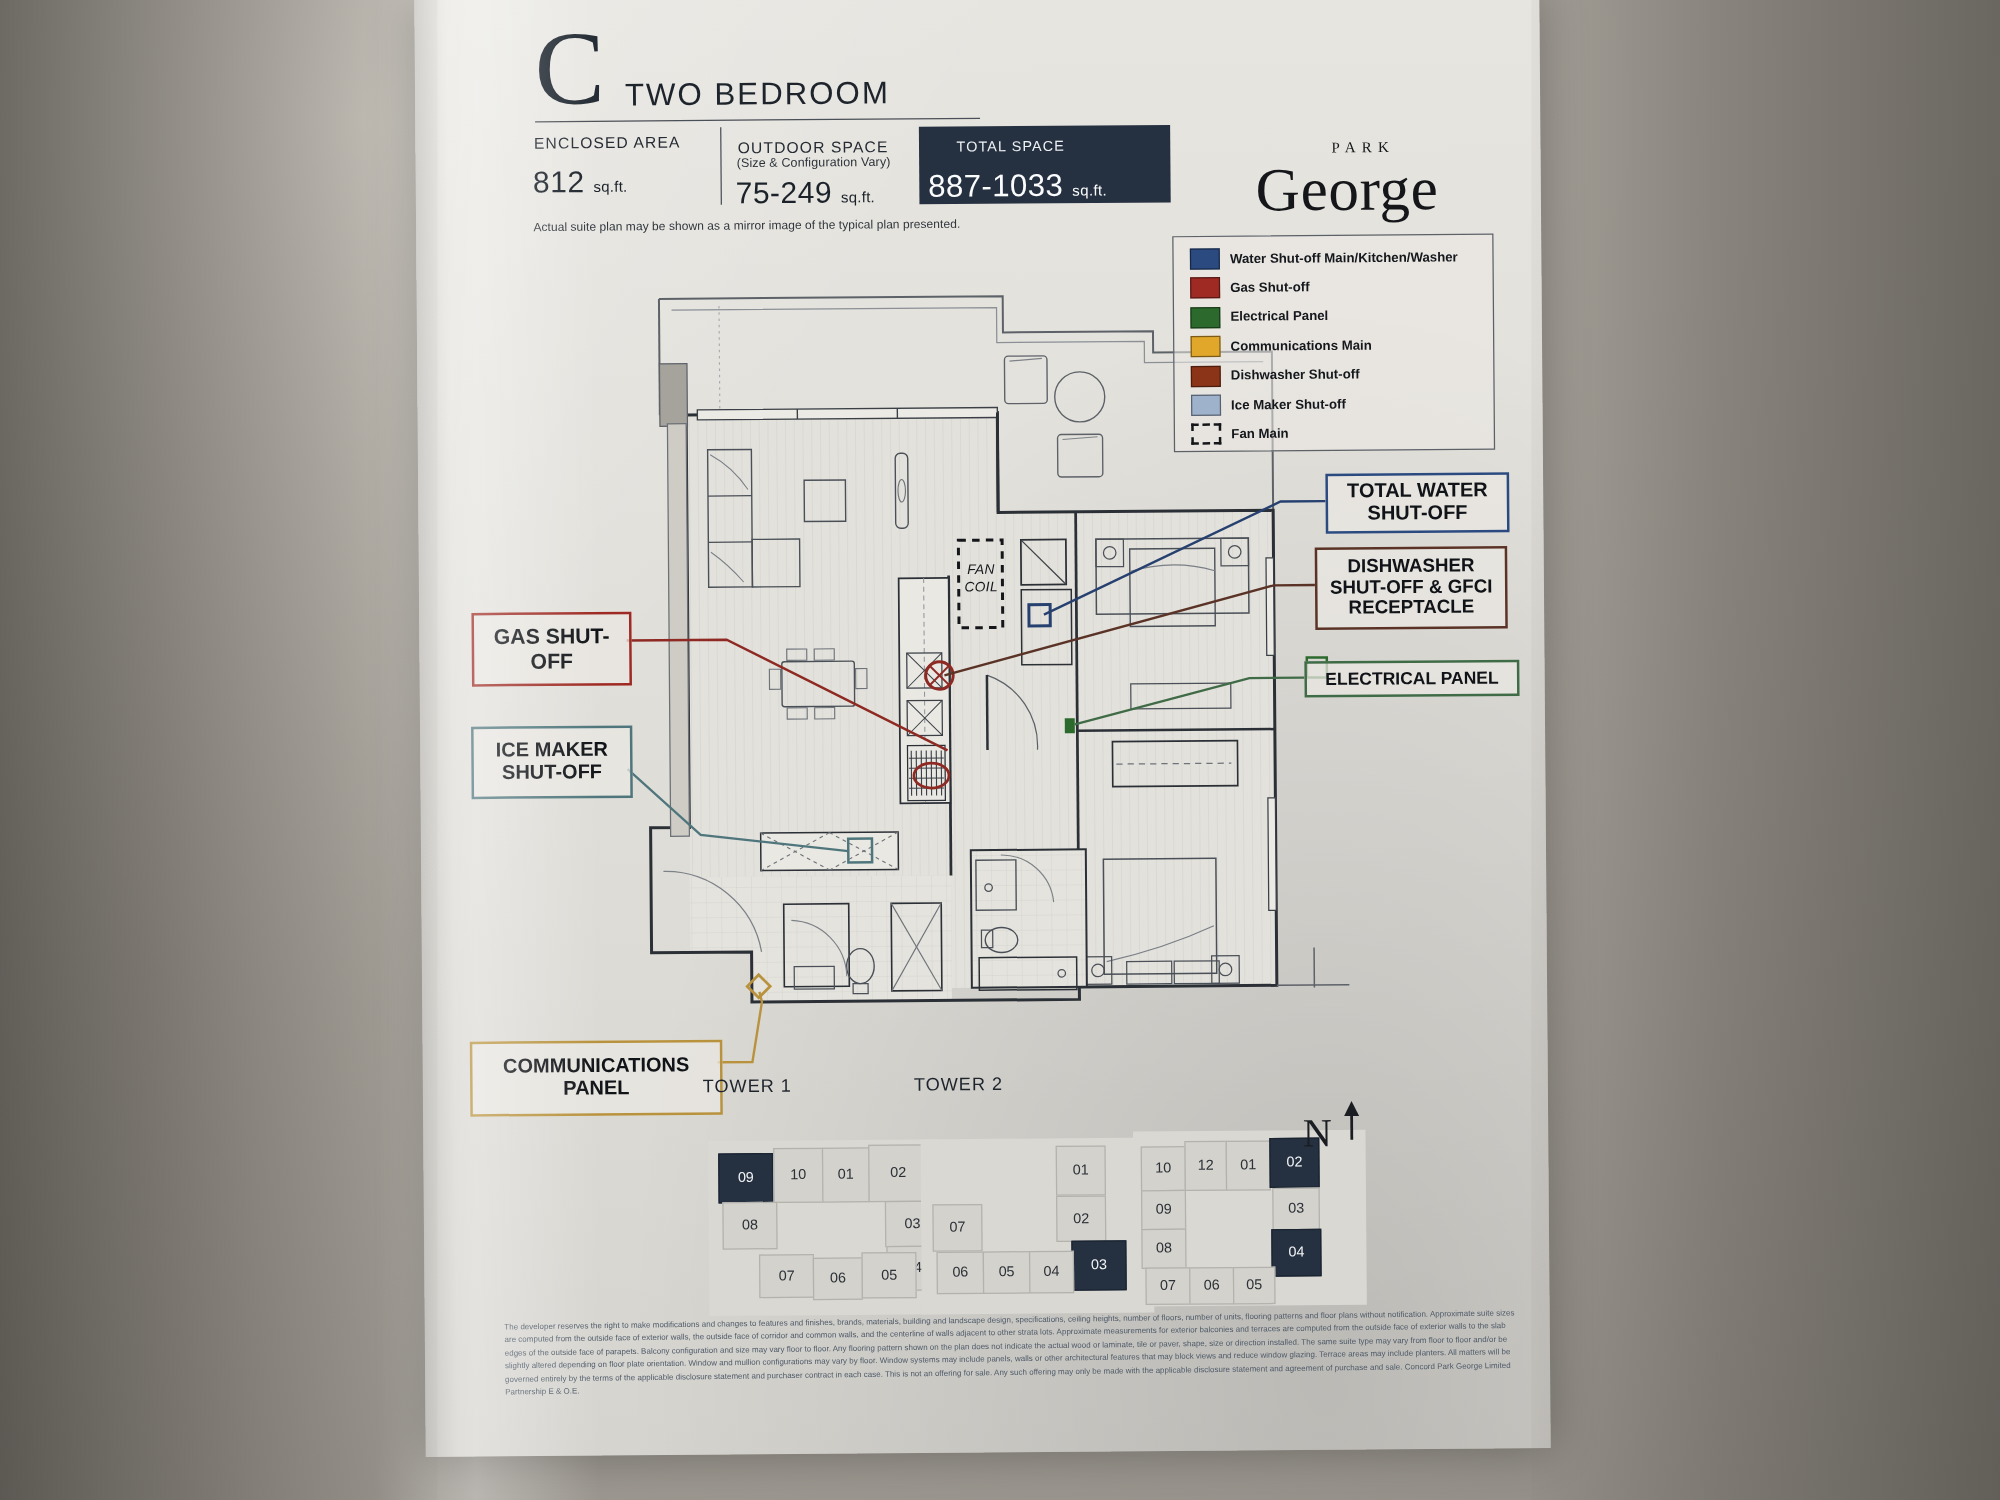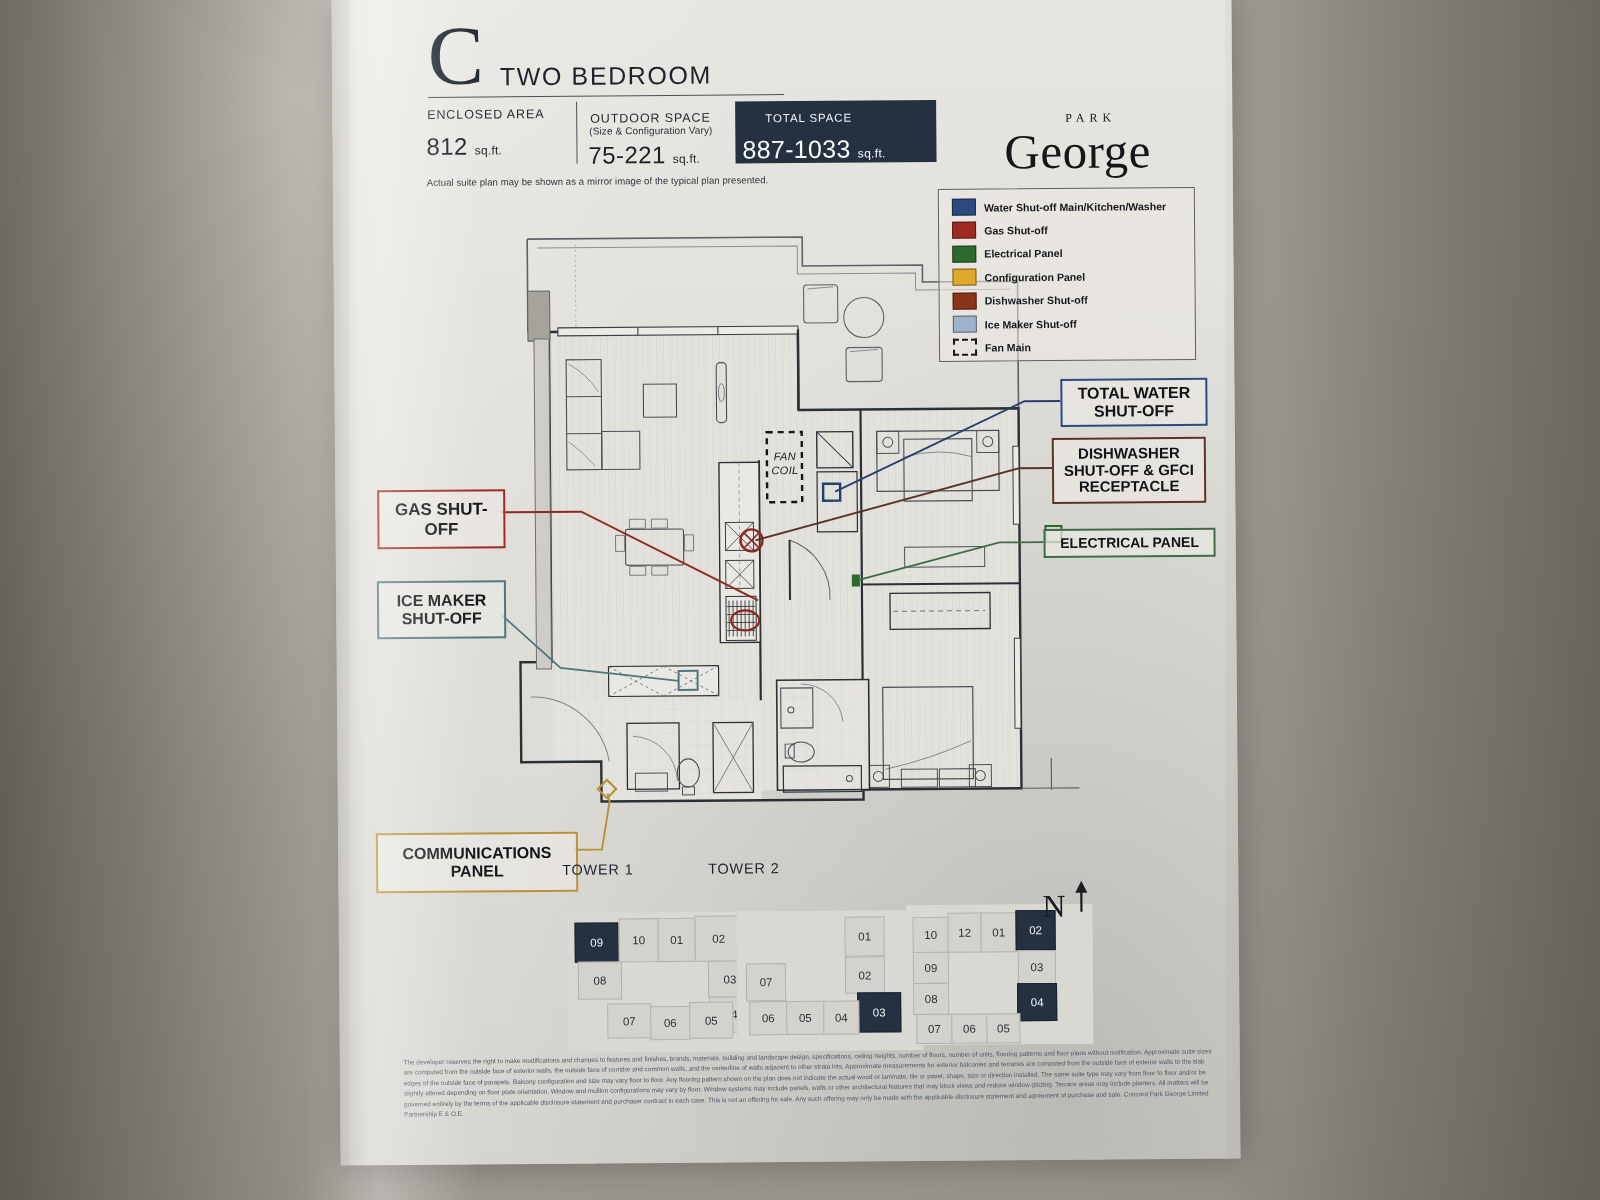--- a/index.html
+++ b/index.html
@@ -360,21 +360,21 @@
 
   <div class="area-label" style="left:431px;top:105px;">ENCLOSED AREA</div>
   <div class="area-value" style="left:430px;top:130px;">
     <span>812</span>
     <span class="area-unit">sq.ft.</span>
   </div>
 
   <div class="area-label" style="left:594px;top:110px;">OUTDOOR SPACE</div>
   <div class="area-sub" style="left:593px;top:124px;">(Size &amp; Configuration Vary)</div>
   <div class="area-value" style="left:592px;top:140px;">
-    <span>75-221</span>
+    <span>75-249</span>
     <span class="area-unit">sq.ft.</span>
   </div>
 
   <div class="total-box"></div>
   <div class="total-label">TOTAL SPACE</div>
   <div class="total-value">
     <span>887-1033</span>
     <span class="total-unit">sq.ft.</span>
   </div>
 
@@ -391,21 +391,21 @@
       <div class="legend-row" style="top: 32.4px;">
         <div class="swatch" style="background: rgb(158, 42, 35);"></div>
         <div class="legend-text">Gas Shut-off</div>
       </div>
       <div class="legend-row" style="top: 55.8px;">
         <div class="swatch" style="background: rgb(43, 106, 44);"></div>
         <div class="legend-text">Electrical Panel</div>
       </div>
       <div class="legend-row" style="top: 79.2px;">
         <div class="swatch" style="background: rgb(224, 167, 42);"></div>
-        <div class="legend-text">Configuration Panel</div>
+        <div class="legend-text">Communications Main</div>
       </div>
       <div class="legend-row" style="top: 102.6px;">
         <div class="swatch" style="background: rgb(139, 52, 23);"></div>
         <div class="legend-text">Dishwasher Shut-off</div>
       </div>
       <div class="legend-row" style="top: 126px;">
         <div class="swatch" style="background: rgb(159, 178, 204);"></div>
         <div class="legend-text">Ice Maker Shut-off</div>
       </div>
       <div class="legend-row" style="top: 149.4px;">
@@ -462,21 +462,21 @@
         <div class="kp-unit" style="left: 56px; top: 12px; width: 38px; height: 42px;">10</div>
         <div class="kp-unit" style="left: 95px; top: 12px; width: 36px; height: 42px;">01</div>
         <div class="kp-unit" style="left: 132px; top: 10px; width: 46px; height: 44px;">02</div>
         <div class="kp-unit" style="left: 145px; top: 55px; width: 42px; height: 35px;">03</div>
         <div class="kp-unit" style="left: 15px; top: 55px; width: 42px; height: 36px;">08</div>
         <div class="kp-unit" style="left: 146px; top: 91px; width: 42px; height: 34px;">04</div>
         <div class="kp-unit" style="left: 44px; top: 97px; width: 42px; height: 33px;">07</div>
         <div class="kp-unit" style="left: 87px; top: 100px; width: 38px; height: 32px;">06</div>
         <div class="kp-unit" style="left: 126px; top: 96px; width: 42px; height: 35px;">05</div>
       </div>
-      <div class="tower-title" style="left: 706px; top: 860px;">TOWER 2</div>
+      <div class="tower-title" style="left: 729px; top: 860px;">TOWER 2</div>
       <div class="floors-label" style="left: 781px; top: 1031px;">FLOOR 4</div>
       <div class="keyplan" style="left: 730px; top: 905px; width: 200px; height: 150px;">
         <div class="kp-blob" style="left: 4px; top: 6px; width: 186px; height: 140px;"></div>
         <div class="kp-unit" style="left: 112px; top: 12px; width: 38px; height: 38px;">01</div>
         <div class="kp-unit" style="left: 112px; top: 52px; width: 38px; height: 35px;">02</div>
         <div class="kp-unit" style="left: 13px; top: 58px; width: 38px; height: 36px;">07</div>
         <div class="kp-unit hi" style="left: 124px; top: 88px; width: 42px; height: 38px;">03</div>
         <div class="kp-unit" style="left: 16px; top: 96px; width: 36px; height: 32px;">06</div>
         <div class="kp-unit" style="left: 53px; top: 96px; width: 36px; height: 32px;">05</div>
         <div class="kp-unit" style="left: 90px; top: 96px; width: 34px; height: 32px;">04</div>

